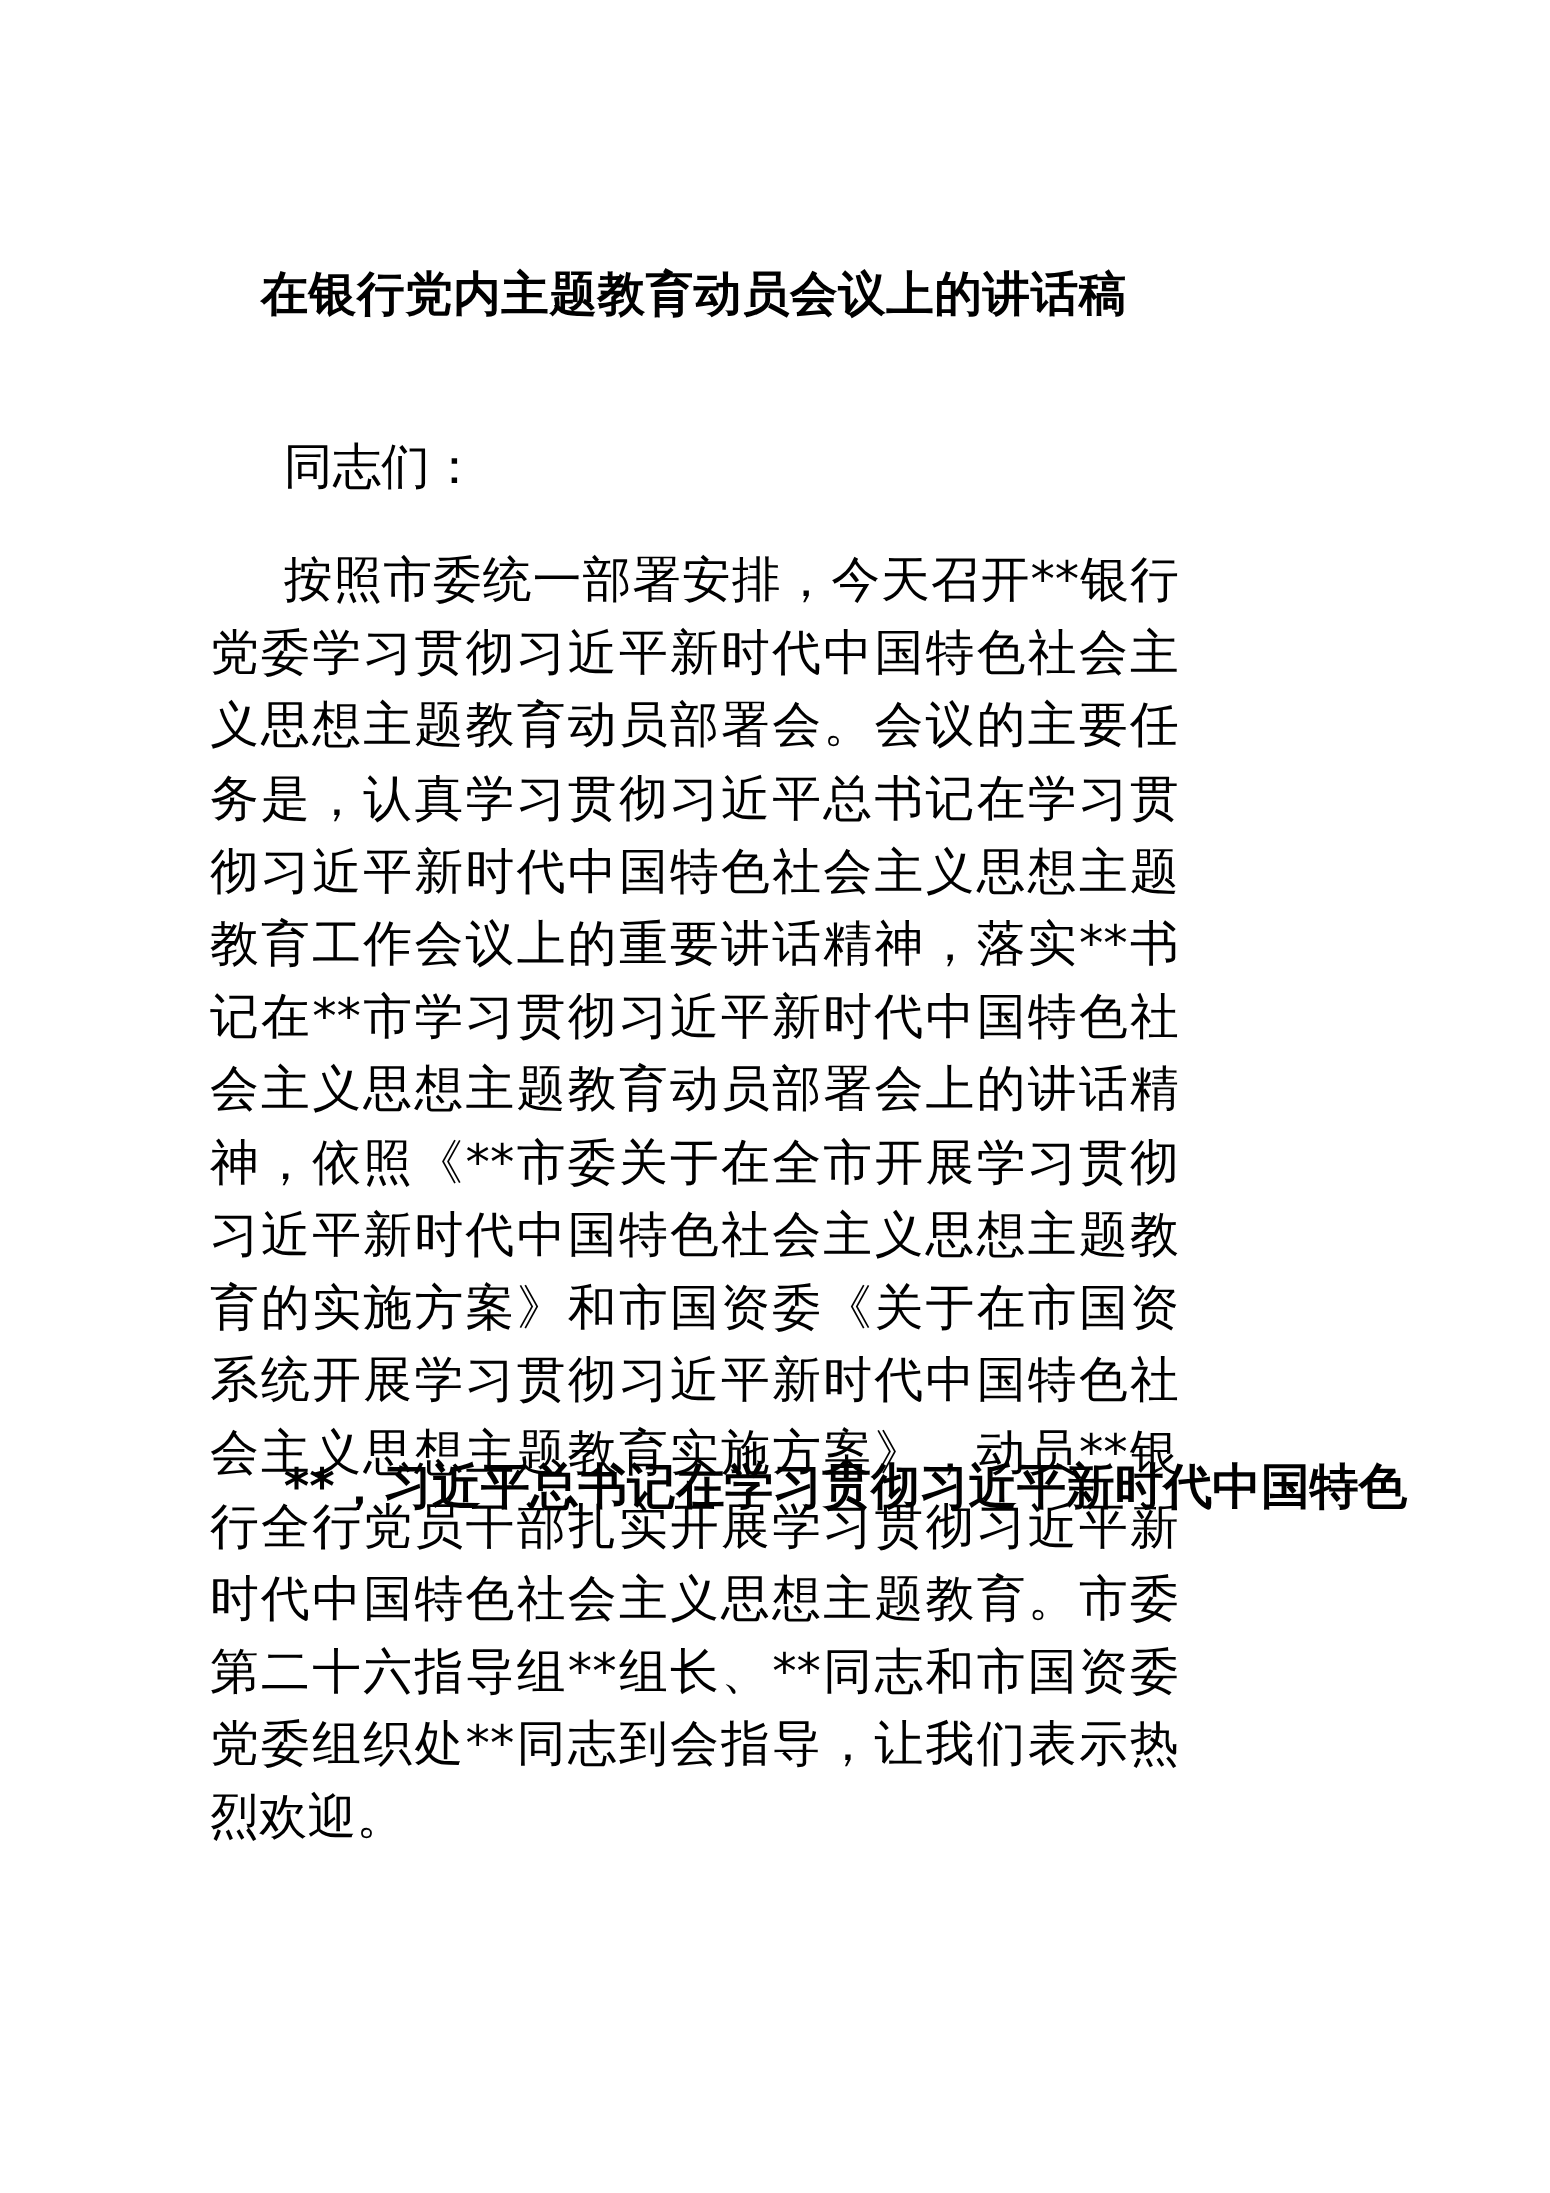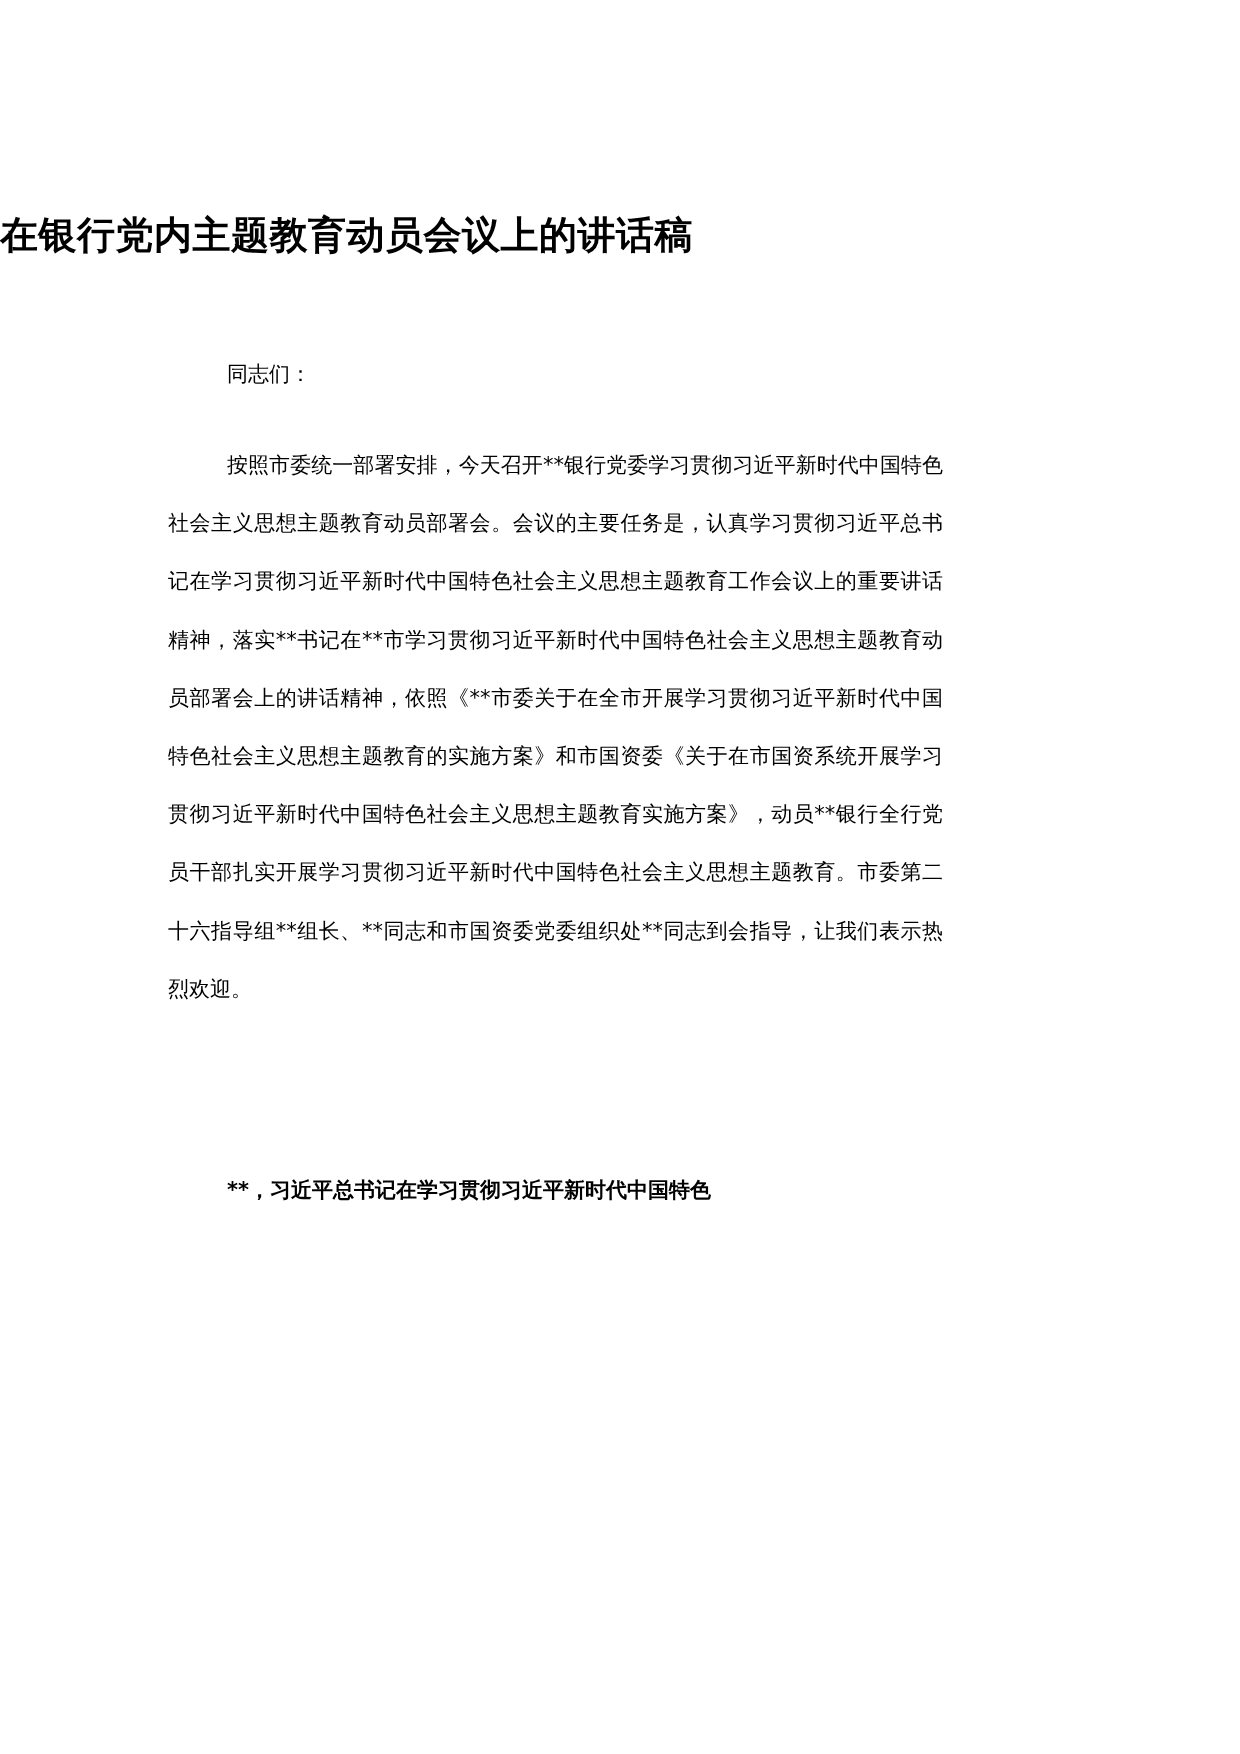--- a/index.html
+++ b/index.html
@@ -1,20 +1,20 @@
 <!DOCTYPE html>
 <html><head>
   <meta charset="utf-8">
   <style>
     html, body { margin: 0; padding: 0; background: #ffffff; }
     body { width: 1240px; height: 1754px; position: relative; overflow: hidden;
            font-family: "DejaVu Sans", "Liberation Sans", sans-serif; color: #000; }
-    .title { position: absolute; top: 180px; left: 0; width: 1110px; 
+    .title { position: absolute; top: 180px; left: 0; width: 1110px; text-align: center;
              font-size: 38px; font-weight: bold; letter-spacing: 0.5px; line-height: 60px; }
-    .body { position: absolute; left: 168px; width: 775px; font-size: 21px; line-height: 58.2px; }
+    .body { position: absolute; left: 168px; width: 775px; font-size: 39px; line-height: 58.2px; }
     .para { margin: 0; text-indent: 59px; text-align: justify; text-align-last: left; }
     .salutation { top: 345px; }
     .p1 { top: 436px; }
     .p2 { top: 1161px; }
     .p2 .para { white-space: nowrap; font-weight: bold; }
   </style>
 </head>
 <body>
 
 <div>

